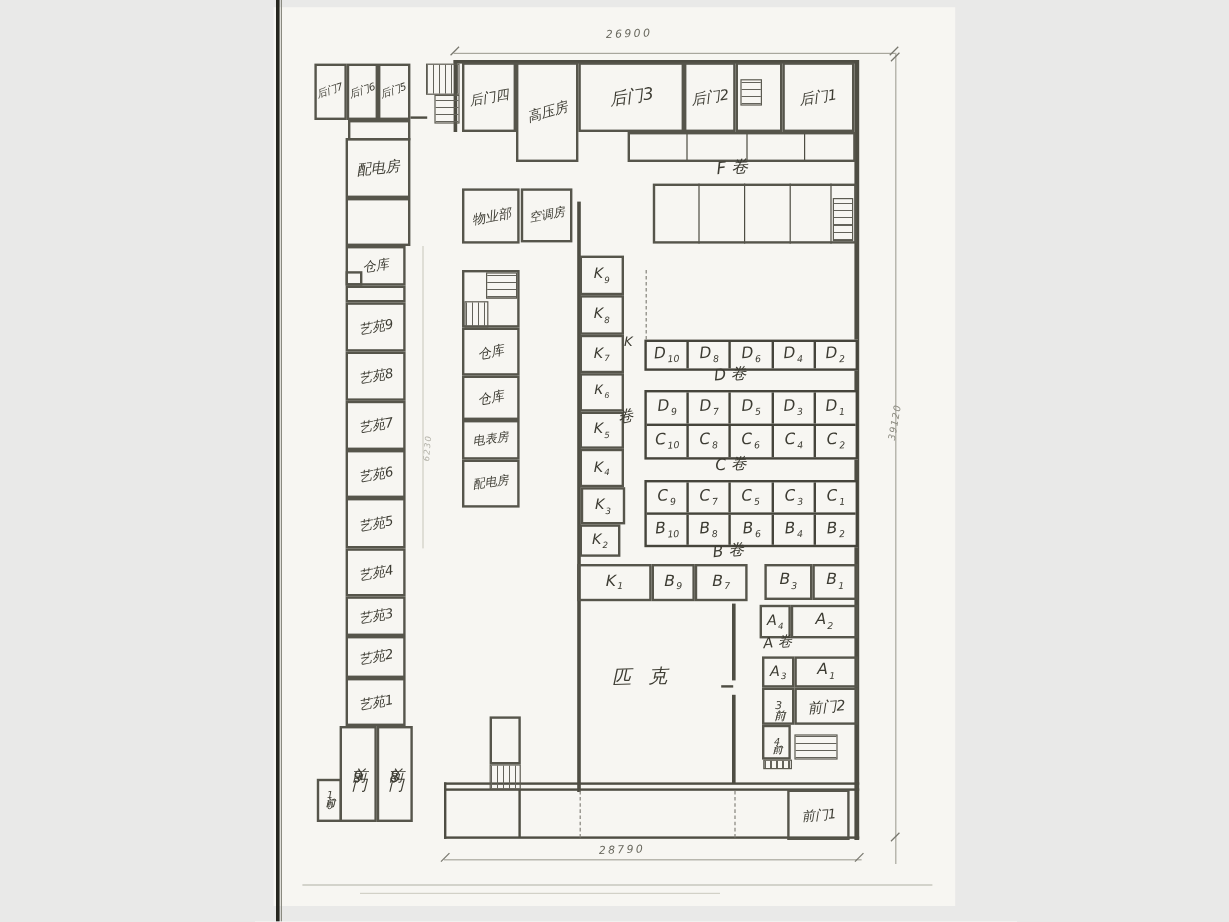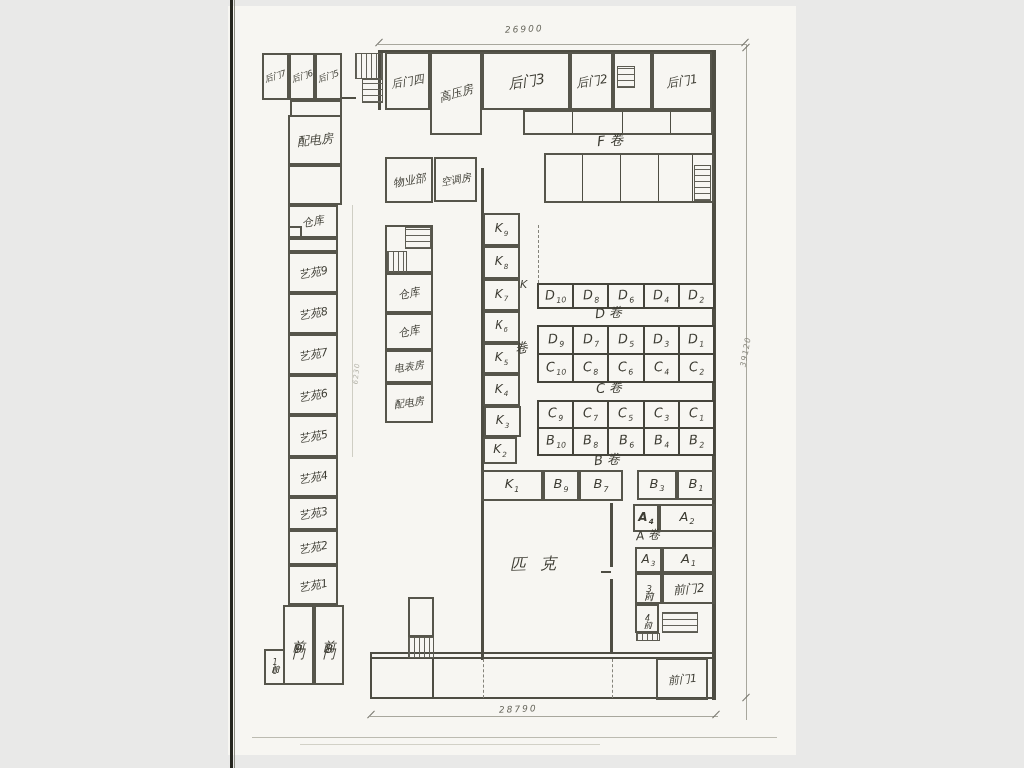--- a/index.html
+++ b/index.html
@@ -182,21 +182,21 @@
     <div class="room" style="left: 579px; top: 470px; width: 44px; height: 31px;">
       <span class="rlbl" style="font-size: 13px;"><span>B</span><span class="sub">7</span></span>
     </div>
     <div class="room" style="left: 637px; top: 470px; width: 40px; height: 30px;">
       <span class="rlbl" style="font-size: 13px;"><span>B</span><span class="sub">3</span></span>
     </div>
     <div class="room" style="left: 677px; top: 470px; width: 38px; height: 30px;">
       <span class="rlbl" style="font-size: 13px; text-align: right;"><span>B</span><span class="sub">1</span></span>
     </div>
     <div class="room" style="left: 633px; top: 504px; width: 26px; height: 28px;">
-      <span class="rlbl" style="font-size: 12px; font-weight: bold;"><span>A</span><span class="sub">4</span></span>
+      <span class="rlbl" style="font-size: 12px;"><span>A</span><span class="sub">4</span></span>
     </div>
     <div class="room" style="left: 659px; top: 504px; width: 56px; height: 28px;">
       <span class="rlbl" style="font-size: 13px;"><span>A</span><span class="sub">2</span></span>
     </div>
     <div class="room" style="left: 635px; top: 547px; width: 27px; height: 26px;">
       <span class="rlbl" style="font-size: 12px;"><span>A</span><span class="sub">3</span></span>
     </div>
     <div class="room" style="left: 662px; top: 547px; width: 53px; height: 26px;">
       <span class="rlbl" style="font-size: 13px;"><span>A</span><span class="sub">1</span></span>
     </div>

